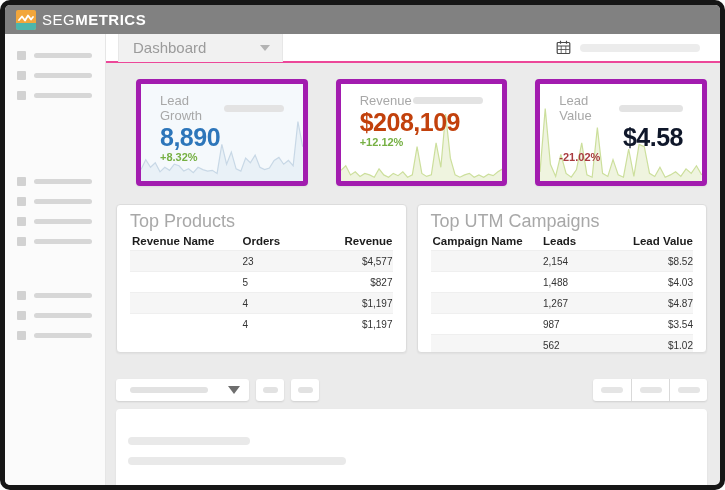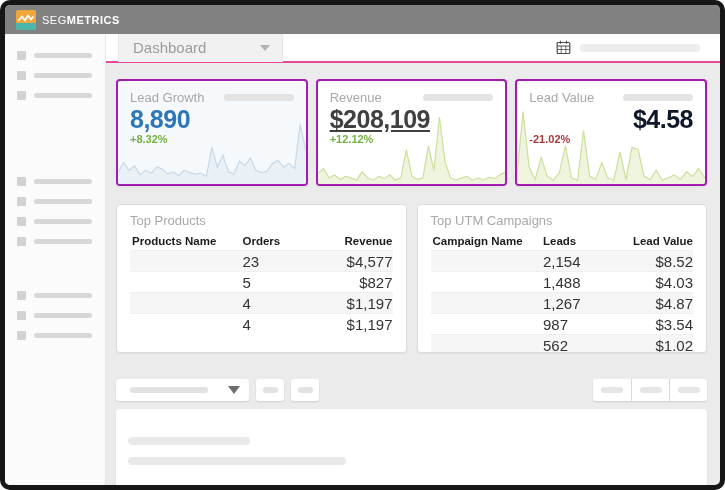--- a/index.html
+++ b/index.html
@@ -4,21 +4,21 @@
 <style>
   * { margin:0; padding:0; box-sizing:border-box; }
   body { background:#fff; font-family:"Liberation Sans", sans-serif; width:725px; height:490px; }
 
   .frame { width:725px; height:490px; border:5px solid #161616; border-radius:10px; overflow:hidden;
            display:flex; flex-direction:column; background:#ebebeb; }
 
   
   .app-header { height:29px; background:#818181; display:flex; align-items:center; padding-left:11px; flex:0 0 auto; }
   .logo { display:flex; align-items:center; gap:6px; }
-  .logo-text { color:#fff; font-size:11px; letter-spacing:.5px; }
+  .logo-text { color:#fff; font-size:15px; letter-spacing:.5px; }
   .logo-text .light { font-weight:400; }
   .logo-text .bold  { font-weight:800; }
 
   .body-row { flex:1; display:flex; overflow:hidden; }
 
   
   .sidebar { width:101px; background:#fbfbfb; border-right:1px solid #e6e6e6; padding:17px 0 0 12px; flex:0 0 auto; }
   .nav-group { display:flex; flex-direction:column; }
   .nav-group.g2 { margin-top:66px; }
   .nav-group.g3 { margin-top:34px; }
@@ -35,38 +35,38 @@
   .page-select .label { color:#9b9b9b; font-size:15px; flex:1; }
   .tri-down { width:0; height:0; border-left:5px solid transparent; border-right:5px solid transparent; border-top:6px solid #b3b3b3; }
   .toolbar-spacer { flex:1; }
   .date-picker { display:flex; align-items:center; gap:9px; margin-right:20px; cursor:pointer; }
   .date-pill { width:120px; height:8px; background:#ececec; border-radius:4px; }
 
   .main { flex:1; padding:16px 13px 0 10px; overflow:hidden; }
 
   
   .metrics-row { display:flex; gap:8px; }
-  .metric-card { flex:1; height:107px; background:#fff; border:2px solid #a21caf; border-radius:4px;
-                 box-shadow:0 1px 2px rgba(0,0,0,.05); position:relative; overflow:hidden; padding:9px 12px; }
+  .metric-card { flex:1; height:107px; background:#fff; border:5px solid #a21caf; border-radius:4px;
+                 box-shadow:0 1px 2px rgba(0,0,0,.05); position:relative; overflow:hidden; padding:9px 19px;margin-left:20px; }
   .metric-top { display:flex; align-items:center; justify-content:space-between; }
   .metric-title { color:#a8a8a8; font-size:13px; }
   .metric-pill { width:70px; height:7px; background:#e3e3e3; border-radius:3.5px; }
   .metric-value { font-size:25px; font-weight:700; line-height:28px; letter-spacing:-.5px; position:relative; z-index:2; }
   .metric-delta { font-size:11px; font-weight:700; position:relative; z-index:2; }
   .spark { position:absolute; left:0; right:0; bottom:0; width:100%; height:80px; z-index:1; display:block; }
   .spark .spark-line { fill:none; stroke-width:1.2; }
 
   
   .tables-row { display:flex; gap:10px; margin-top:18px; }
   .table-card { flex:1; height:149px; background:#fff; border:1px solid #dcdcdc; border-radius:4px;
                 box-shadow:0 1px 2px rgba(0,0,0,.05); padding:8px 13px 0 13px; overflow:hidden; }
-  .table-title { color:#a8a8a8; font-size:13px; line-height:16px; margin-bottom:3px; }
+  .table-title { color:#a8a8a8; font-size:18px; line-height:16px; margin-bottom:3px; }
   .tbl-head, .tbl-row { display:flex; align-items:center; }
   .tbl-head { height:18px; font-size:11.5px; font-weight:700; color:#1c1c1c; }
-  .tbl-row { height:21px; font-size:15px; color:#333; border-top:1px solid #efefef; }
+  .tbl-row { height:21px; font-size:10px; color:#333; border-top:1px solid #efefef; }
   .tbl-row:nth-child(odd) { background:#f6f6f6; }
   .col-name { flex:1; padding-left:2px; }
   .col-a { width:68px; text-align:left; }
   .col-b { width:82px; text-align:right; }
   .row-bar { height:7px; background:#e5e5e5; border-radius:3.5px; }
   .tbl-row:nth-of-type(1) .row-bar { width:130px; }
   .tbl-row:nth-of-type(2) .row-bar { width:115px; }
   .tbl-row:nth-of-type(3) .row-bar { width:140px; }
   .tbl-row:nth-of-type(4) .row-bar { width:95px; }
   .tbl-row:nth-of-type(5) .row-bar { width:125px; }
@@ -195,21 +195,21 @@
               <polygon class="spark-fill" points="0,42 0.00,36.00 2.94,30.80 5.88,34.80 8.82,32.40 11.76,37.20 14.71,34.80 17.65,36.40 20.59,33.20 23.53,34.00 26.47,36.80 29.41,35.60 32.35,37.60 35.29,34.80 38.24,36.00 41.18,36.80 44.12,36.40 47.06,38.00 50.00,22.80 52.94,33.20 55.88,26.80 58.82,35.60 61.76,36.80 64.71,30.00 67.65,32.40 70.59,28.40 73.53,34.80 76.47,36.00 79.41,35.20 82.35,31.20 85.29,29.60 88.24,33.20 91.18,31.20 94.12,34.00 97.06,10.80 100.00,24.00 100,42" fill="#e9f1f7"></polygon>
               <polyline class="spark-line" vector-effect="non-scaling-stroke" points="0.00,36.00 2.94,30.80 5.88,34.80 8.82,32.40 11.76,37.20 14.71,34.80 17.65,36.40 20.59,33.20 23.53,34.00 26.47,36.80 29.41,35.60 32.35,37.60 35.29,34.80 38.24,36.00 41.18,36.80 44.12,36.40 47.06,38.00 50.00,22.80 52.94,33.20 55.88,26.80 58.82,35.60 61.76,36.80 64.71,30.00 67.65,32.40 70.59,28.40 73.53,34.80 76.47,36.00 79.41,35.20 82.35,31.20 85.29,29.60 88.24,33.20 91.18,31.20 94.12,34.00 97.06,10.80 100.00,24.00" stroke="#c8d8e6"></polyline>
             </svg>
           </div>
 
           <div class="metric-card" style="background: rgb(255, 255, 255);">
             <div class="metric-top">
               <span class="metric-title">Revenue</span>
               <span class="metric-pill"></span>
             </div>
-            <div class="metric-value value" style="color: #404040; text-decoration: underline;">$208,109</div>
+            <div class="metric-value value" style="color: #c2410c;">$208,109</div>
             <div class="metric-delta delta" style="color: rgb(118, 176, 67);">+12.12%</div>
             <svg class="spark" viewBox="0 0 100 42" preserveAspectRatio="none">
               <polygon class="spark-fill" points="0,42 0.00,36.40 2.94,34.00 5.88,38.80 8.82,37.20 11.76,39.60 14.71,38.00 17.65,38.80 20.59,40.00 23.53,35.60 26.47,38.80 29.41,40.00 32.35,38.00 35.29,39.20 38.24,37.20 41.18,40.00 44.12,38.80 47.06,24.00 50.00,38.00 52.94,39.60 55.88,38.80 58.82,22.00 61.76,34.80 64.71,6.80 67.65,30.00 70.59,38.80 73.53,40.00 76.47,38.80 79.41,38.00 82.35,40.00 85.29,38.80 88.24,40.00 91.18,38.40 94.12,39.20 97.06,37.20 100.00,35.60 100,42" fill="#eff4df"></polygon>
               <polyline class="spark-line" vector-effect="non-scaling-stroke" points="0.00,36.40 2.94,34.00 5.88,38.80 8.82,37.20 11.76,39.60 14.71,38.00 17.65,38.80 20.59,40.00 23.53,35.60 26.47,38.80 29.41,40.00 32.35,38.00 35.29,39.20 38.24,37.20 41.18,40.00 44.12,38.80 47.06,24.00 50.00,38.00 52.94,39.60 55.88,38.80 58.82,22.00 61.76,34.80 64.71,6.80 67.65,30.00 70.59,38.80 73.53,40.00 76.47,38.80 79.41,38.00 82.35,40.00 85.29,38.80 88.24,40.00 91.18,38.40 94.12,39.20 97.06,37.20 100.00,35.60" stroke="#ccdf9c"></polyline>
             </svg>
           </div>
 
           <div class="metric-card" style="background: rgb(255, 255, 255);">
             <div class="metric-top">
               <span class="metric-title">Lead Value</span>
@@ -223,21 +223,21 @@
             </svg>
           </div>
 
         </section>
 
         <section class="tables-row">
 
           <div class="table-card">
             <div class="table-title">Top Products</div>
             <div class="tbl-head">
-              <span class="col-name">Products Name</span>
+              <span class="col-name">Revenue Name</span>
               <span class="col-a">Orders</span>
               <span class="col-b">Revenue</span>
             </div>
             <div>
               <div class="tbl-row">
                   <span class="col-name"><span class="row-bar"></span></span>
                   <span class="col-a">23</span>
                   <span class="col-b">$4,577</span>
                 </div>
               <div class="tbl-row">

